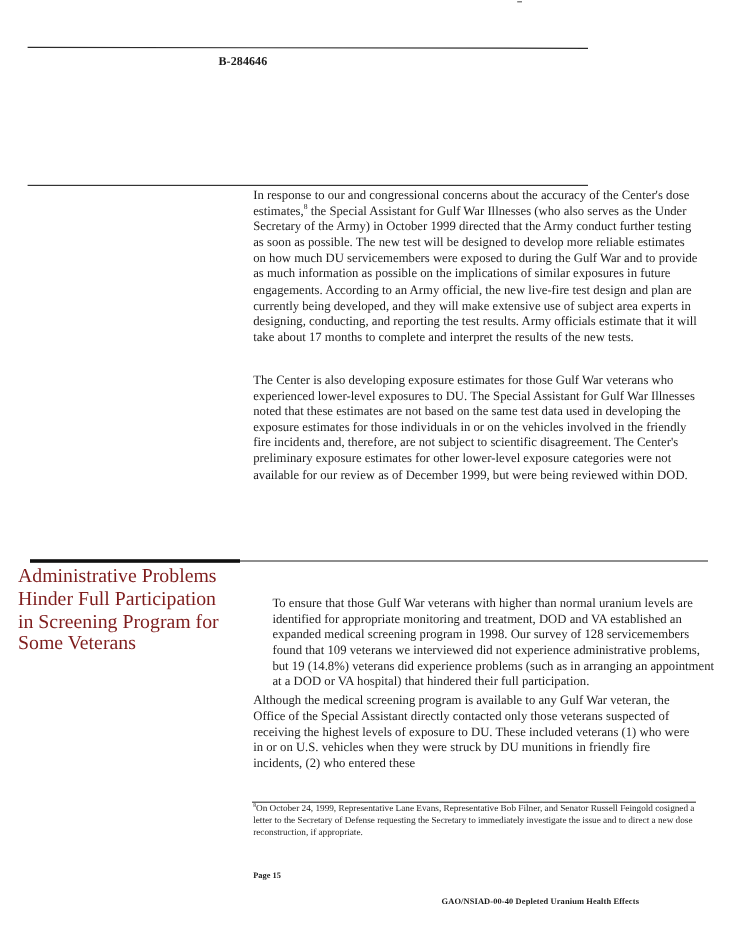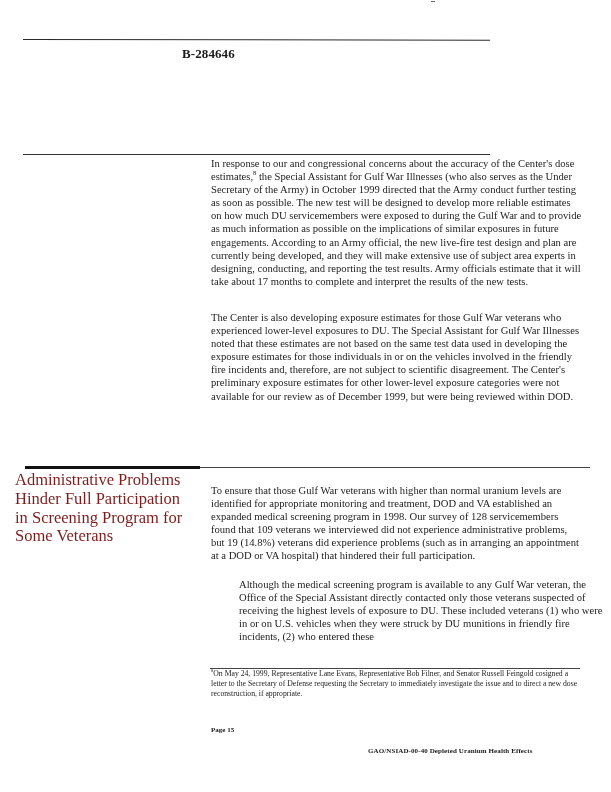--- a/index.html
+++ b/index.html
@@ -18,21 +18,21 @@
     .abs { position: absolute; }
 
     .top-rule {
       left: 23px; top: 39px; width: 467px; height: 0;
       border-top: 1.2px solid #2a2a2a;
       transform: rotate(0.09deg);
       transform-origin: left center;
     }
     .header-id {
       left: 182px; top: 46px;
-      font-size: 13px; font-weight: bold;
+      font-size: 10px; font-weight: bold;
       letter-spacing: 0.1px;
       font-family: "Liberation Serif", serif;
     }
     .tick-mark {
       left: 431px; top: 1px; width: 4px; height: 1px; background: #666;
     }
 
     .section-rule {
       left: 23px; top: 154px; width: 467px; height: 0;
       border-top: 1px solid #333;
@@ -57,22 +57,22 @@
       left: 200px; top: 467px; width: 390px; height: 0;
       border-top: 1px solid #444;
     }
     .side-heading {
       left: 15px; top: 471px; width: 180px;
       font-size: 16.5px;
       line-height: 18.8px;
       font-family: "Liberation Serif", serif;
       color: #7f1d1d;
     }
-    .para3 { top: 484px; }
-    .para4 { top: 578px; margin-left: 28px; }
+    .para3 { top: 497px; margin-left: 16px; }
+    .para4 { top: 578px; }
 
     .footnote-rule {
       left: 210px; top: 668px; width: 370px; height: 0;
       border-top: 1px solid #444;
     }
     .footnote {
       left: 211px; top: 669px; width: 372px;
       font-size: 7.7px;
       line-height: 10.2px;
       font-family: "Liberation Serif", serif;
@@ -120,17 +120,17 @@
 <div class="abs body-col para3">
   <p>To ensure that those Gulf War veterans with higher than normal uranium levels are identified for appropriate monitoring and treatment, DOD and VA established an expanded medical screening program in 1998. Our survey of 128 servicemembers found that 109 veterans we interviewed did not experience administrative problems, but 19 (14.8%) veterans did experience problems (such as in arranging an appointment at a DOD or VA hospital) that hindered their full participation.</p>
 </div>
 
 <div class="abs body-col para4">
   <p>Although the medical screening program is available to any Gulf War veteran, the Office of the Special Assistant directly contacted only those veterans suspected of receiving the highest levels of exposure to DU. These included veterans (1) who were in or on U.S. vehicles when they were struck by DU munitions in friendly fire incidents, (2) who entered these</p>
 </div>
 
 <div class="abs footnote-rule"></div>
 <div class="abs footnote">
-  <sup>8</sup><span>On May 24, 1999, Representative Lane Evans, Representative Bob Filner, and Senator Russell Feingold cosigned a letter to the Secretary of Defense requesting the Secretary to immediately investigate the issue and to direct a new dose reconstruction, if appropriate.</span>
+  <sup>8</sup><span>On October 24, 1999, Representative Lane Evans, Representative Bob Filner, and Senator Russell Feingold cosigned a letter to the Secretary of Defense requesting the Secretary to immediately investigate the issue and to direct a new dose reconstruction, if appropriate.</span>
 </div>
 
 <div class="abs footer-page">Page 15</div>
 <div class="abs footer-title">GAO/NSIAD-00-40 Depleted Uranium Health Effects</div>
 
 </body></html>

